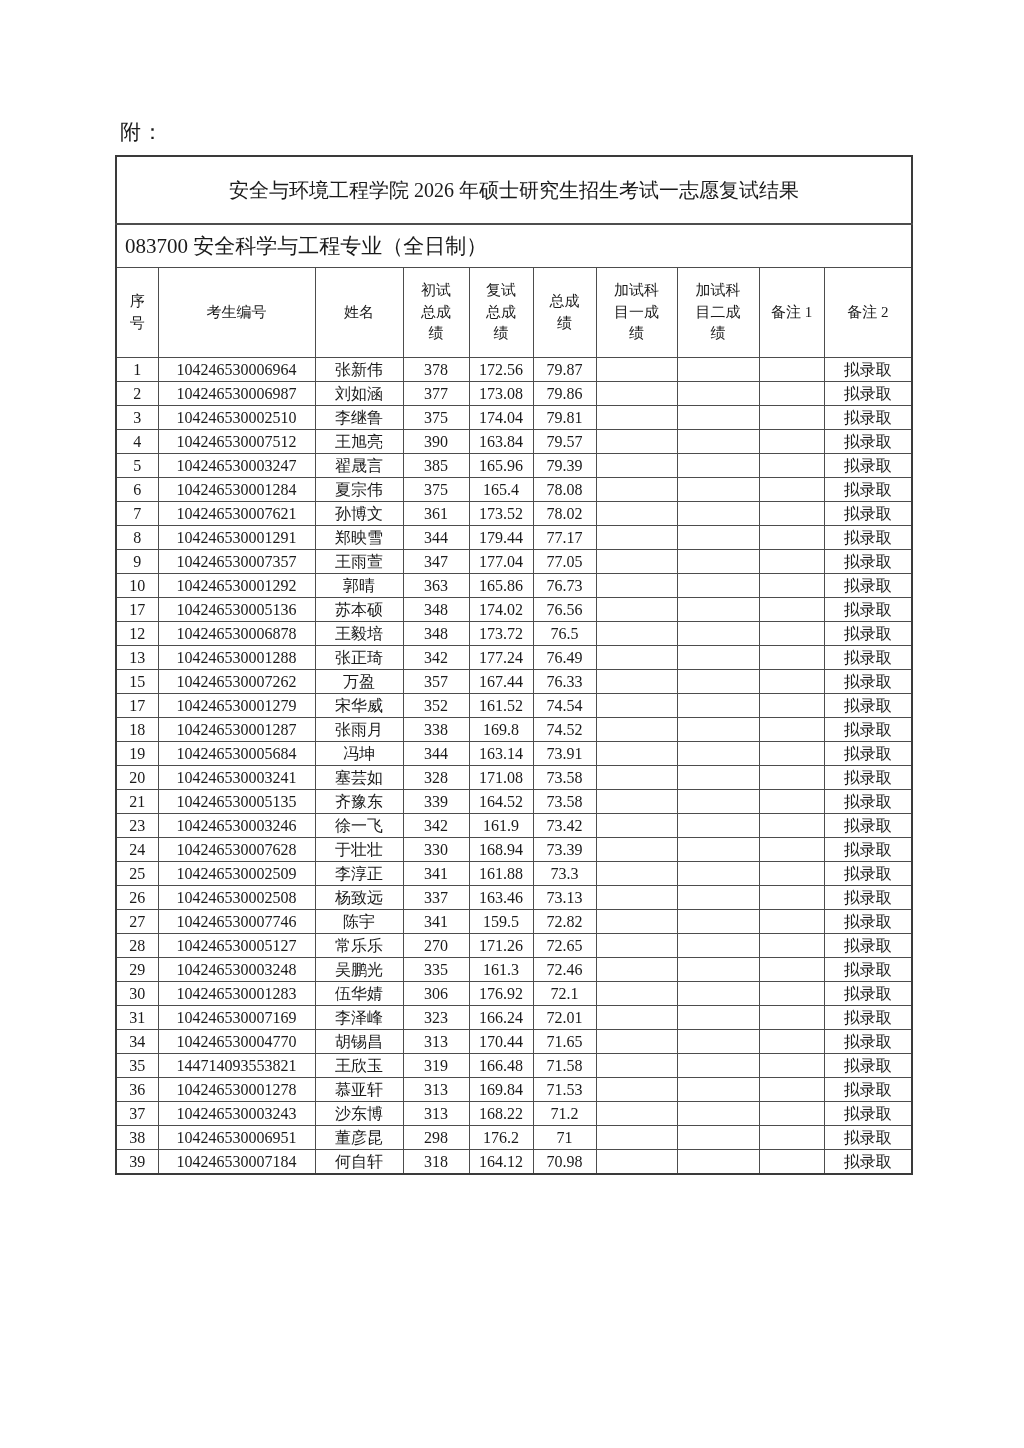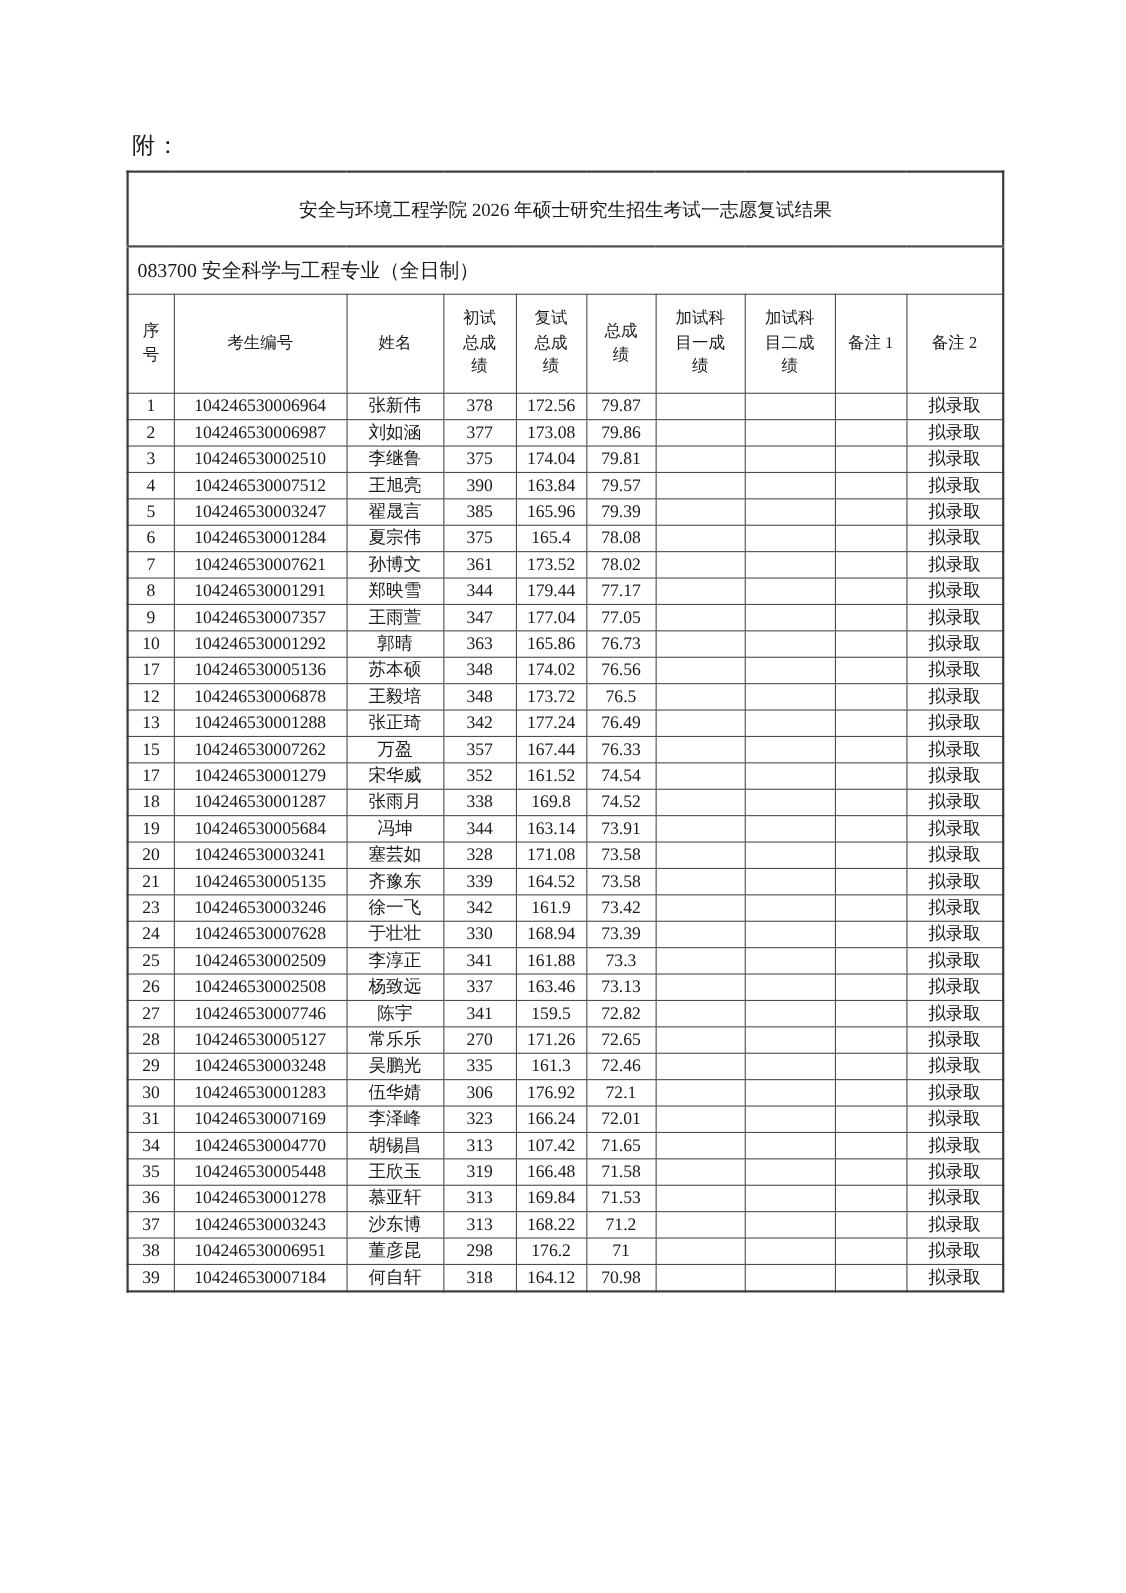--- a/index.html
+++ b/index.html
@@ -38,26 +38,26 @@
     text-align: center;
     vertical-align: middle;
     font-weight: normal;
     overflow: hidden;
   }
   table.doc-table {
     border: 2px solid #3a3a3a;
   }
   tr.title-row td {
     height: 66px;
-    font-size: 17px;
+    font-size: 20px;
     border-bottom: 2px solid #4d4d4d;
   }
   tr.subtitle-row td {
     height: 42px;
-    font-size: 18px;
+    font-size: 21px;
     text-align: left;
     padding-left: 8px;
   }
   tr.header-row th {
     height: 89px;
     font-size: 15px;
     white-space: pre-line;
     line-height: 1.45;
   }
   tr.data-row td {
@@ -461,30 +461,30 @@
           <td></td>
           <td></td>
           <td></td>
           <td>拟录取</td>
         </tr>
         <tr class="data-row">
           <td>34</td>
           <td>104246530004770</td>
           <td>胡锡昌</td>
           <td>313</td>
-          <td>107.42</td>
+          <td>170.44</td>
           <td>71.65</td>
           <td></td>
           <td></td>
           <td></td>
           <td>拟录取</td>
         </tr>
         <tr class="data-row">
           <td>35</td>
-          <td>104246530005448</td>
+          <td>144714093553821</td>
           <td>王欣玉</td>
           <td>319</td>
           <td>166.48</td>
           <td>71.58</td>
           <td></td>
           <td></td>
           <td></td>
           <td>拟录取</td>
         </tr>
         <tr class="data-row">

